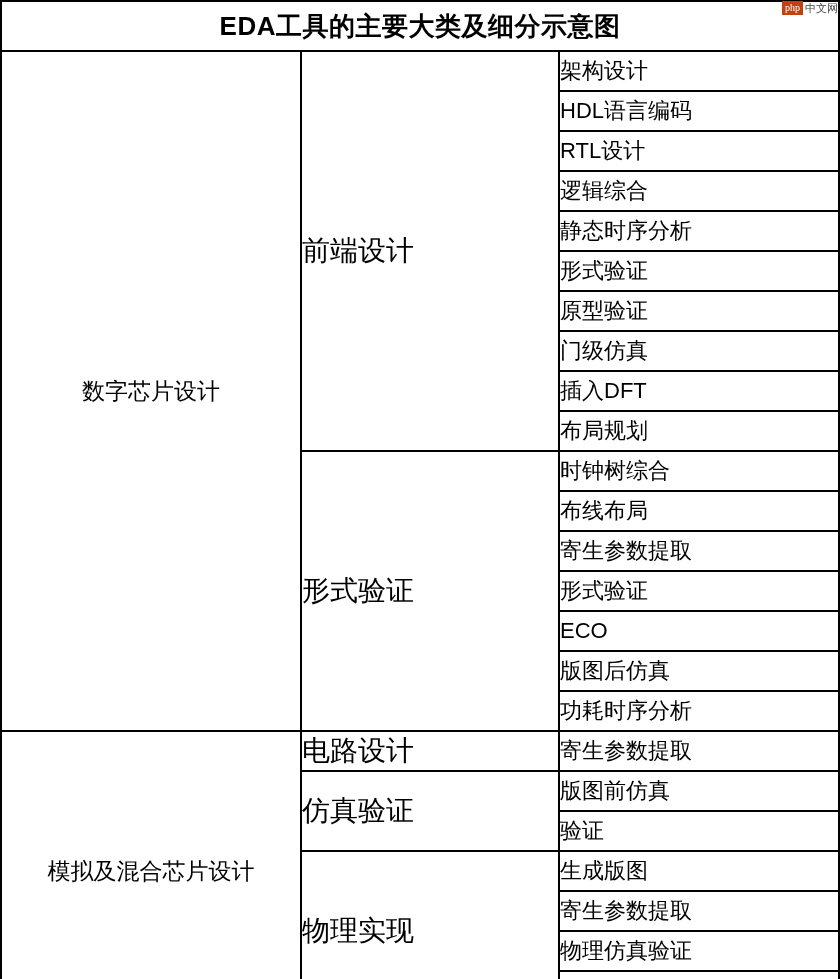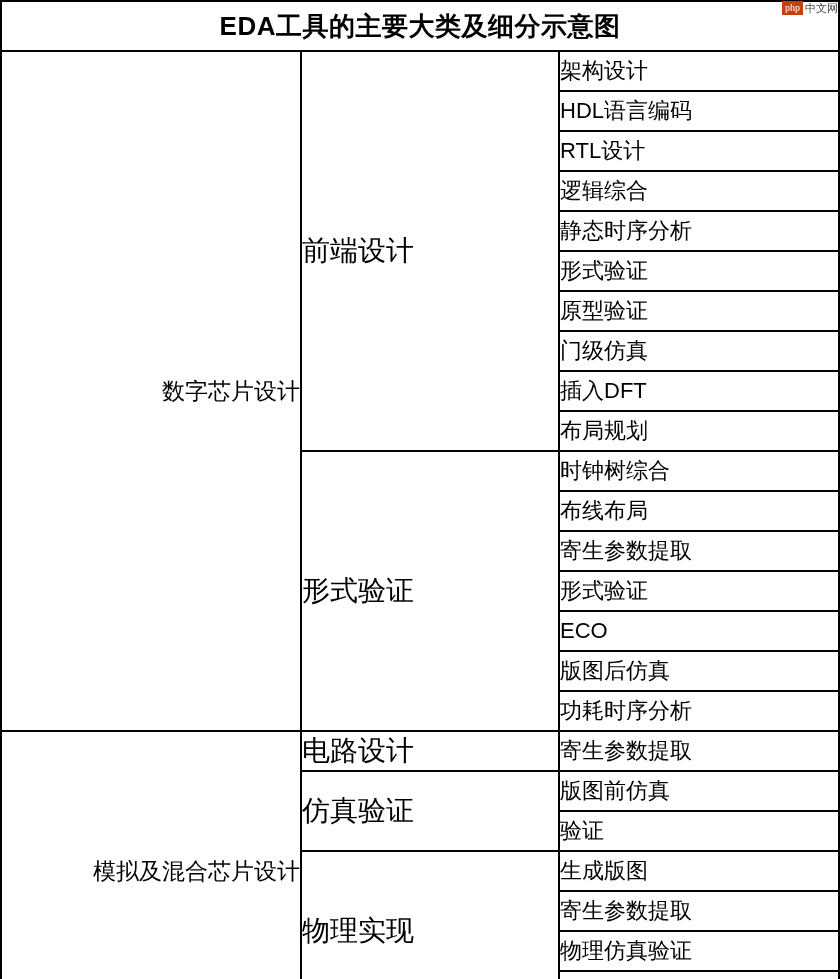--- a/index.html
+++ b/index.html
@@ -54,21 +54,21 @@
   .title-cell {
     text-align: center;
     font-size: 26px;
     font-weight: bold;
     height: 48px;
     letter-spacing: 0.5px;
   }
   .cat-cell {
     font-size: 23px;
     padding-left: 10px;
-    text-align: right;
+    text-align: center;
   }
   .sub-cell {
     font-size: 28px;
     padding-left: 10px;
     text-align: left;
   }
   .leaf-cell {
     font-size: 22px;
     padding-left: 8px;
     height: 38px;

